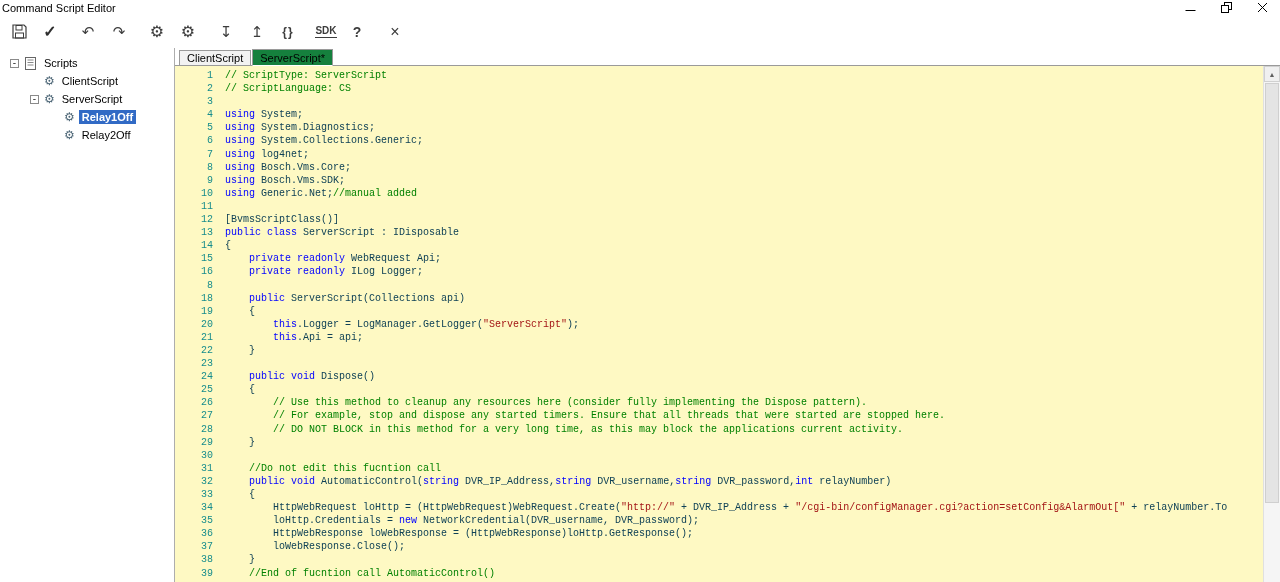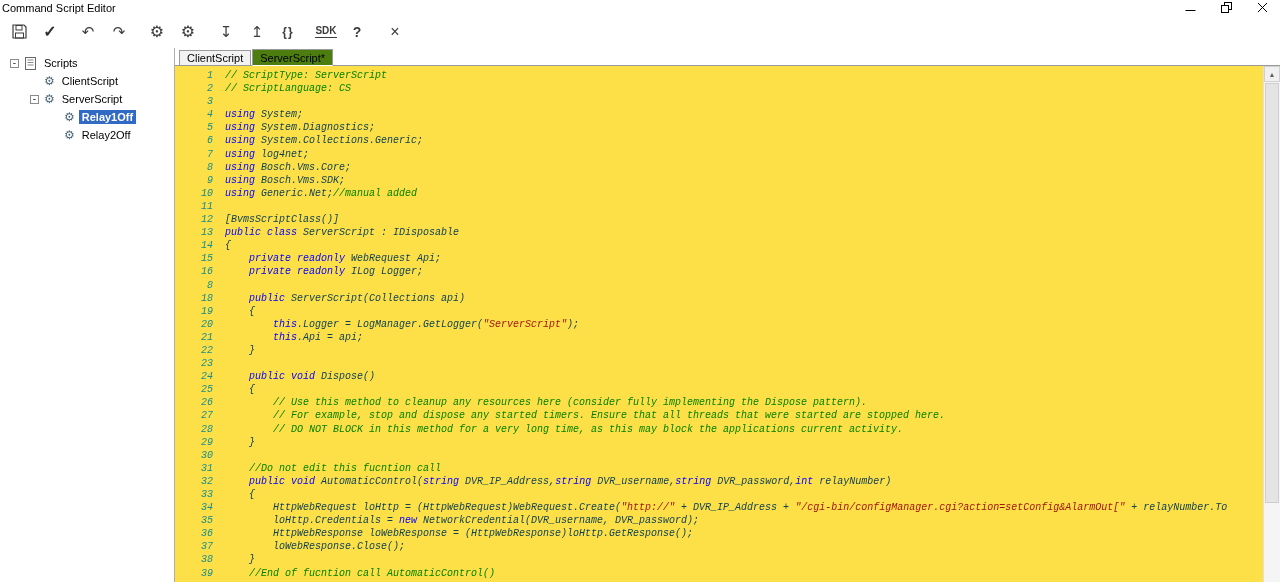--- a/index.html
+++ b/index.html
@@ -31,23 +31,23 @@
   .lvl0 { padding-left:10px; }
   .lvl1 { padding-left:30px; }
   .lvl1.noexp { padding-left:44px; }
   .lvl2 { padding-left:64px; }
   .tree-label { padding:1px 3px; }
   .tree-label.selected { background:var(--color-selection,#316ac5); color:#fff;font-weight:bold; }
 
   .main { flex:1; display:flex; flex-direction:column; min-width:0; }
   .tabstrip { height:18px; display:flex; align-items:flex-end; padding-left:4px; border-bottom:1px solid #9a9a9a; background:#fff; }
   .tab { font-size:11px; padding:1px 7px; border:1px solid #9a9a9a; border-bottom:none; background:#f2f2f2; margin-right:1px; height:15px; display:flex; align-items:center; }
-  .tab.active { background:#4d7c0f; height:17px; margin-bottom:-1px; border-bottom:1px solid #fff;align-items:center; }
-
-  .editor { flex:1; display:flex; min-height:0; background:#fde047;font-style:italic; }
+  .tab.active { background:#15803d; height:17px; margin-bottom:-1px; border-bottom:1px solid #fff;align-items:center; }
+
+  .editor { flex:1; display:flex; min-height:0; background:#fef9c3; }
   .code { flex:1; overflow:hidden; padding-top:3px; }
   .code-line { font-family:"Liberation Mono","DejaVu Sans Mono",monospace; font-size:10px; line-height:13.1px; height:13.1px; white-space:pre; color:var(--color-plain,#0f4156); }
   .line-num { display:inline-block; width:50px; text-align:right; padding-right:12px; color:var(--color-line_number,#168c8c); }
   .tok-k { color:var(--color-keyword,#0000ff); }
   .tok-c { color:var(--color-comment,#008000); }
   .tok-s { color:var(--color-string,#a31515); }
   .tok-p { color:var(--color-plain,#0f4156); }
 
   .scrollbar { width:17px; min-width:17px; background:#f5f5f5; border-left:1px solid #e0e0e0; display:flex; flex-direction:column; }
   .sb-btn { height:16px; border:1px solid #d0d0d0; background:#f0f0f0; display:flex; align-items:center; justify-content:center; font-size:7px; color:#606060; }

